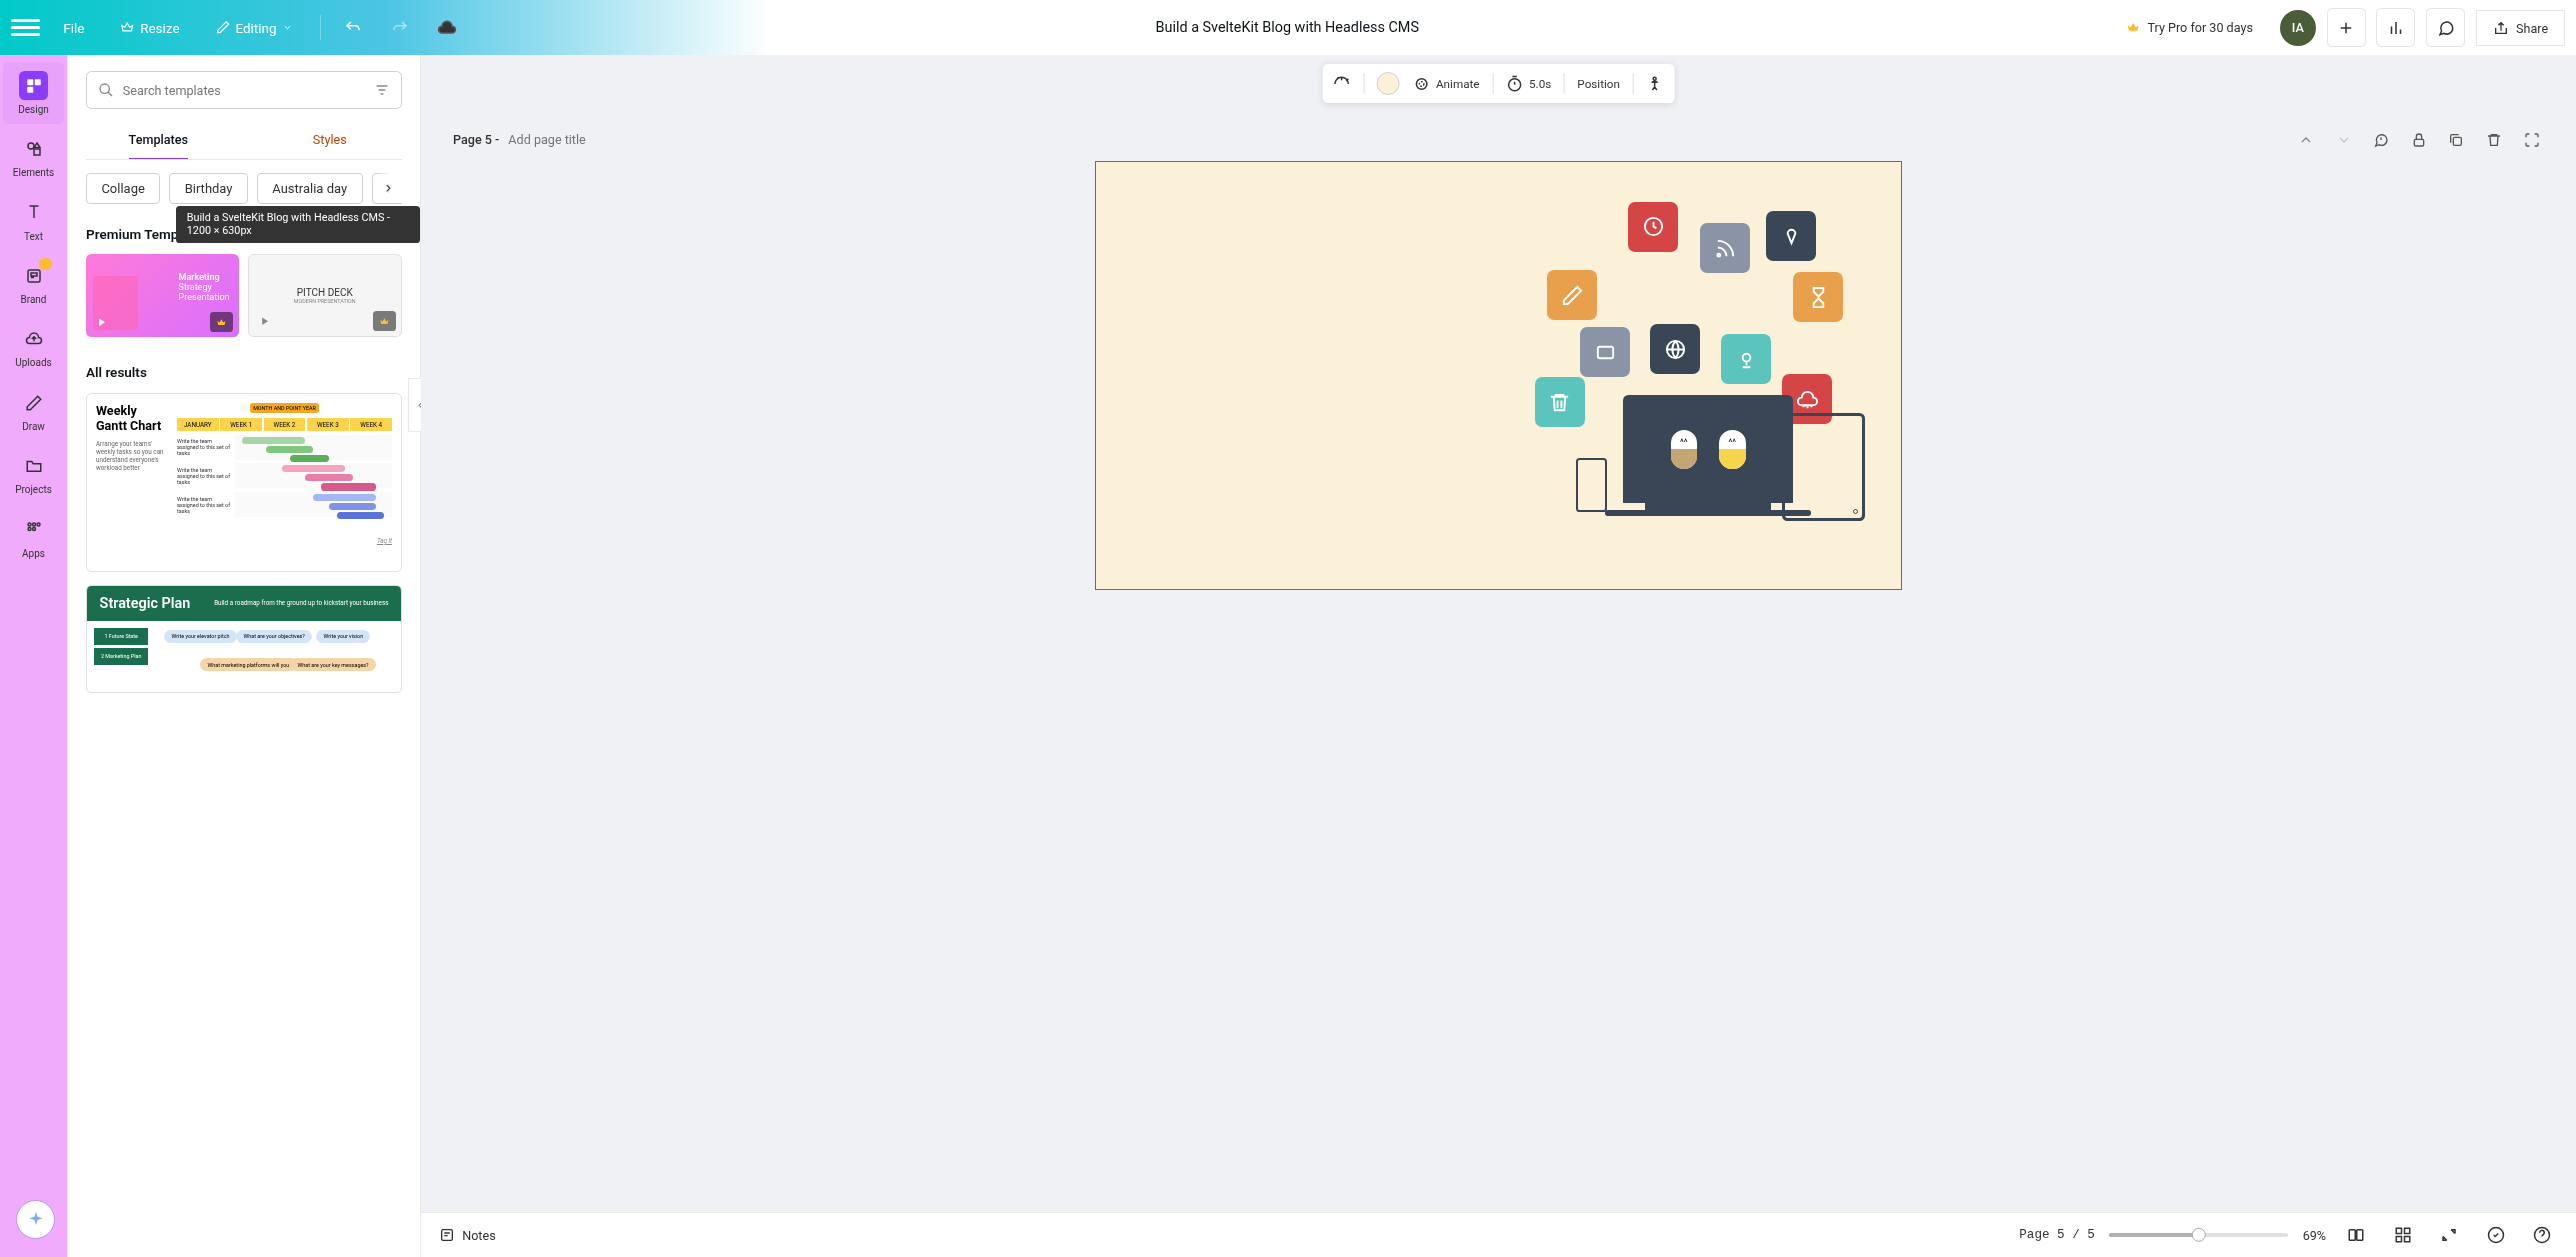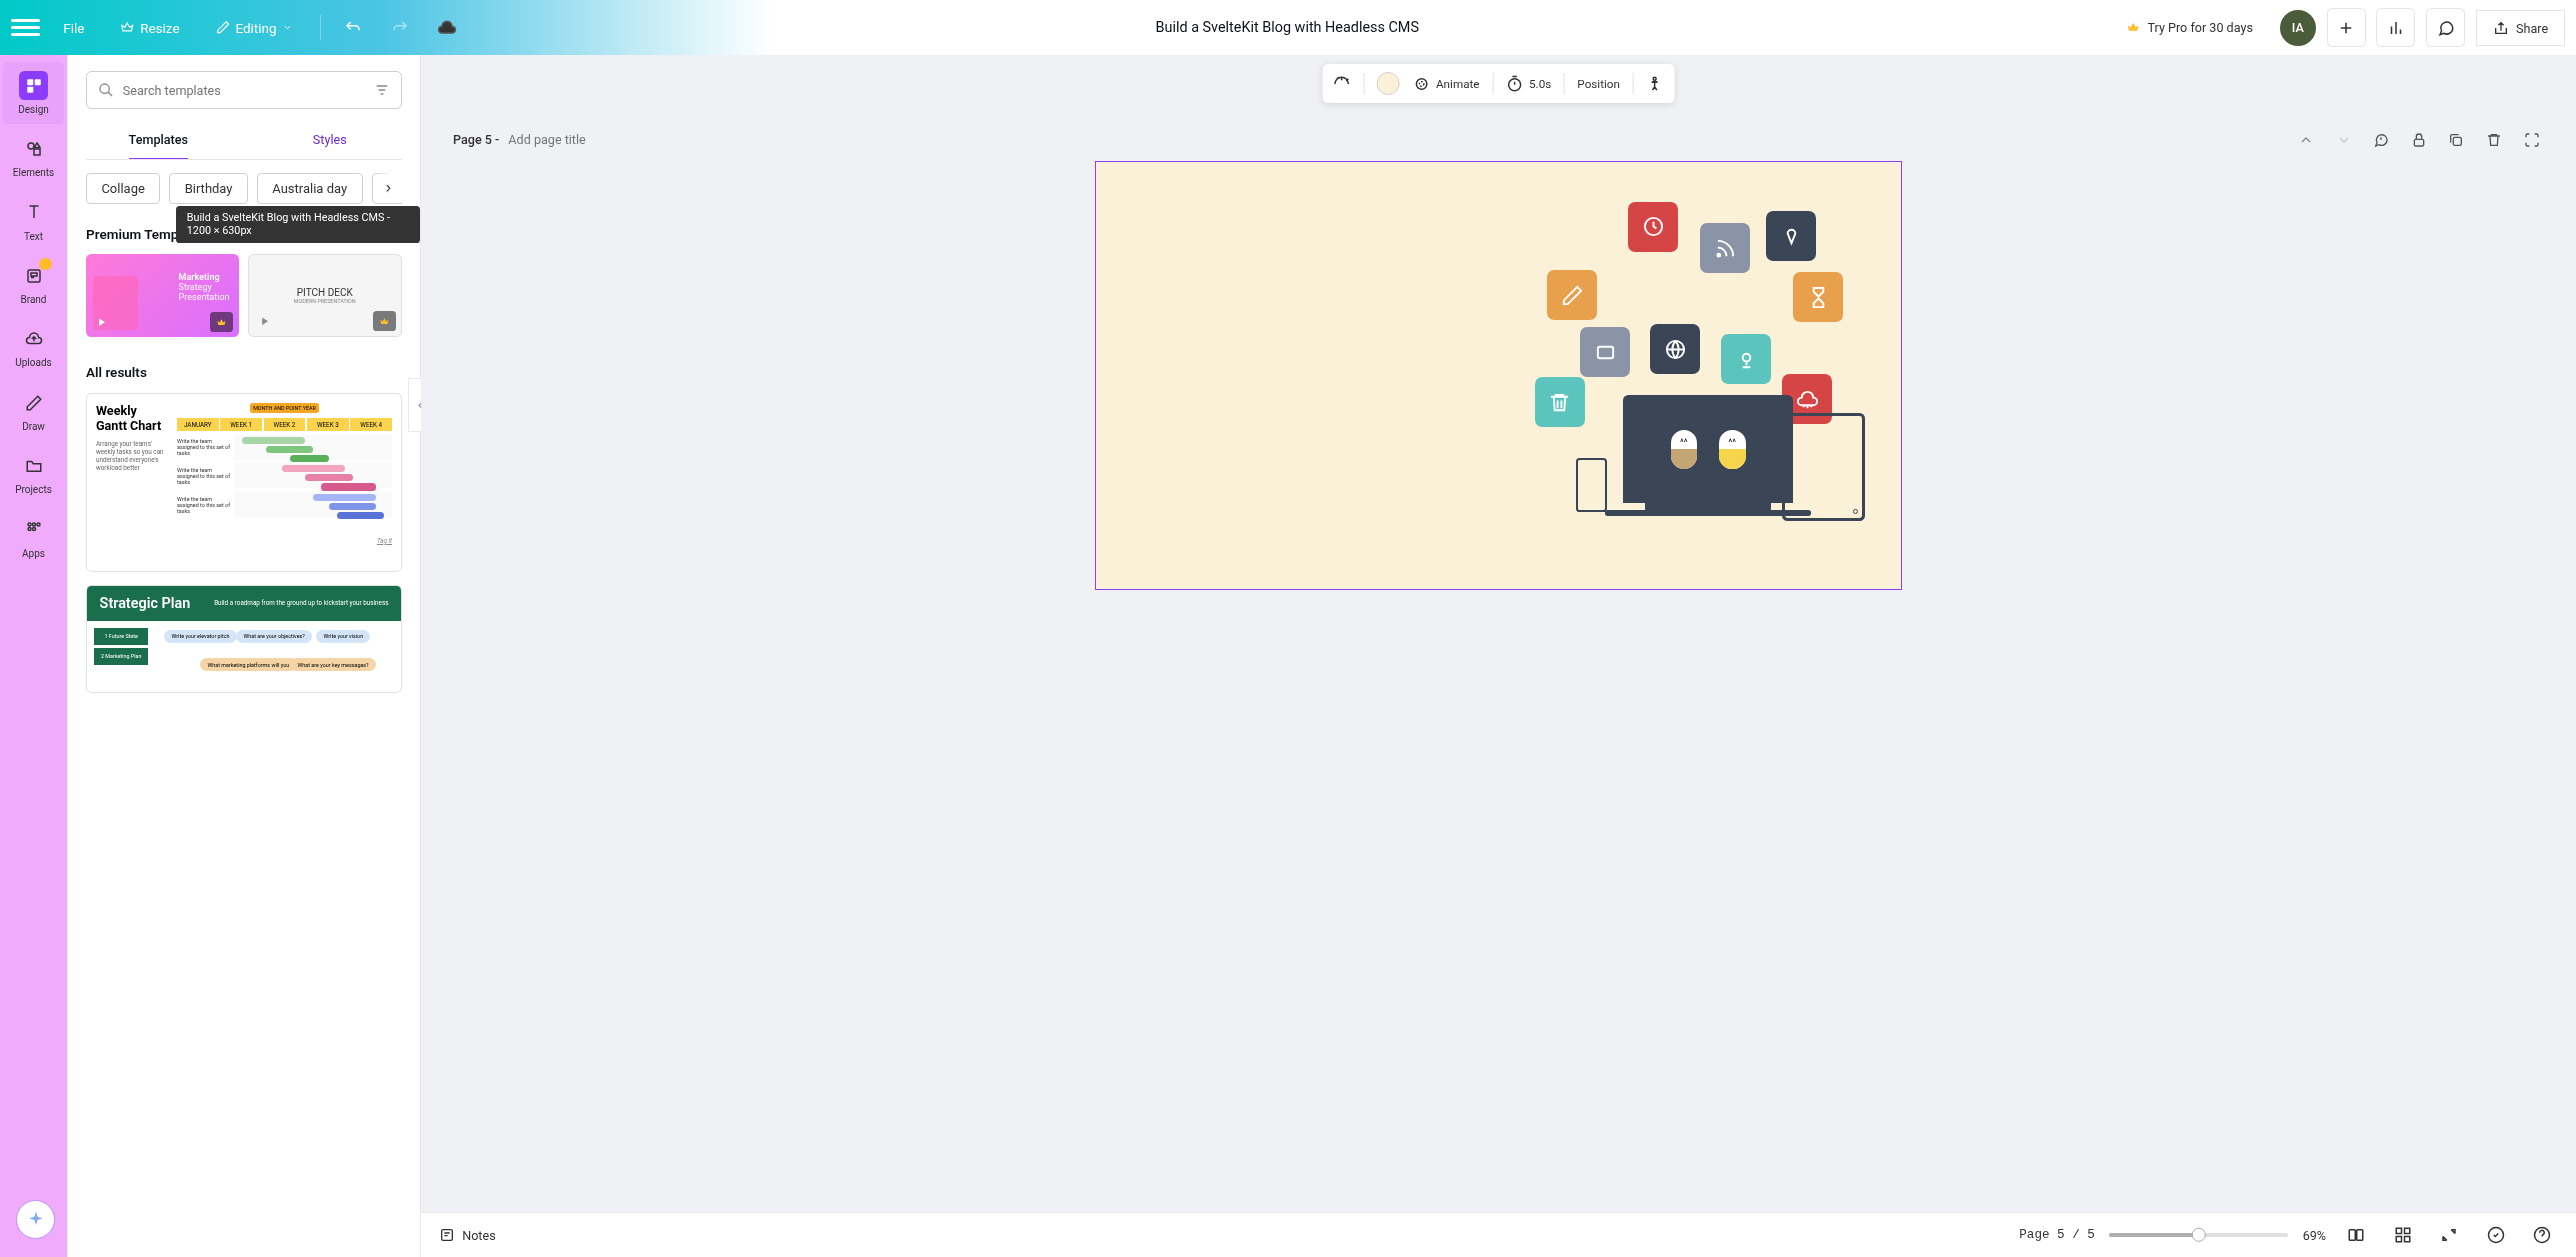--- a/index.html
+++ b/index.html
@@ -34,21 +34,21 @@
     .crown-badge { position: relative; }
     .crown-badge::after { content: ''; position: absolute; top: -3.6px; right: -3.6px; width: 12.6px; height: 12.6px; background: #fdbc2c; border-radius: 50%; }
     .magic-btn { position: absolute; bottom: 18px; left: 16px; width: 39px; height: 39px; border-radius: 50%; border: 1.8px solid #b794f6; background: #fff; display: flex; align-items: center; justify-content: center; cursor: pointer; }
     
     
     .templates-panel { width: 353px; background: #fff; border-right: 0.9px solid #e8e8e8; display: flex; flex-direction: column; padding: 16px 0 0 0; position: relative; }
     .panel-collapse { position: absolute; right: -12.6px; top: 323px; width: 25px; height: 54px; background: #fff; border: 0.9px solid #e8e8e8; border-radius: 0 5.4px 5.4px 0; display: flex; align-items: center; justify-content: center; cursor: pointer; }
     .search-box { margin: 0 18px 12.6px 18px; height: 38px; border: 0.9px solid #d0d0d0; border-radius: 5.4px; display: flex; align-items: center; padding: 0 10.8px; gap: 9px; }
     .search-box input { flex: 1; border: none; outline: none; font-size: 12.6px; }
     .tab-row { display: flex; gap: 27px; margin: 0 18px; border-bottom: 0.9px solid #e8e8e8; }
-    .tab { padding: 10.8px 0; font-size: 12.6px; color: #6d28d9; cursor: pointer; border-bottom: 1.8px solid transparent; }
+    .tab { padding: 10.8px 0; font-size: 12.6px; color: #c2410c; cursor: pointer; border-bottom: 1.8px solid transparent; }
     .tab.active { color: #0e1318; font-weight: 500; border-bottom-color: #8b3dff; }
     .chip-row { display: flex; gap: 9px; margin: 12.6px 18px; overflow: hidden; position: relative; }
     .chip { padding: 7.2px 14.4px; border: 0.9px solid #d0d0d0; border-radius: 4px; font-size: 13px; color: #333; cursor: pointer; white-space: nowrap; }
     .chip-arrow { position: absolute; right: 0; width: 27px; height: 30.5px; background: linear-gradient(90deg, transparent, #fff 60%); display: flex; align-items: center; justify-content: center; cursor: pointer; }
     .tooltip-box { position: absolute; top: 151px; left: 108px; background: #333; color: #fff; padding: 5.4px 10.8px; border-radius: 3.6px; font-size: 10.8px; z-index: 100; }
     .section-header { display: flex; justify-content: space-between; align-items: center; margin: 9px 18px 12.6px 18px; }
     .section-title { font-size: 13.5px; font-weight: 600; color: #0e1318; display: flex; align-items: center; gap: 7.2px; }
     .see-all { font-size: 11.7px; color: #555; cursor: pointer; }
     .template-row { display: flex; gap: 9px; margin: 0 18px 18px 18px; }
     .template-card { flex: 1; height: 83px; border-radius: 5.4px; position: relative; overflow: hidden; cursor: pointer; }

